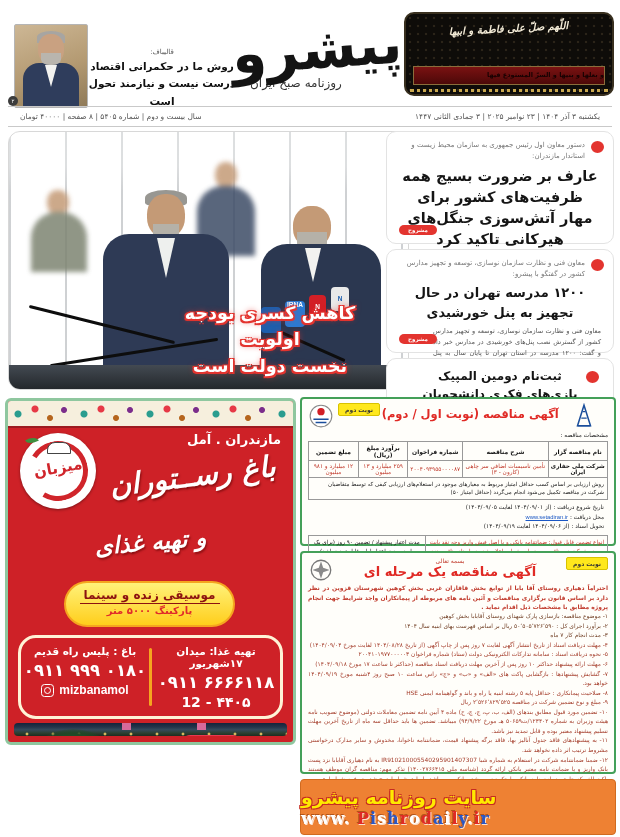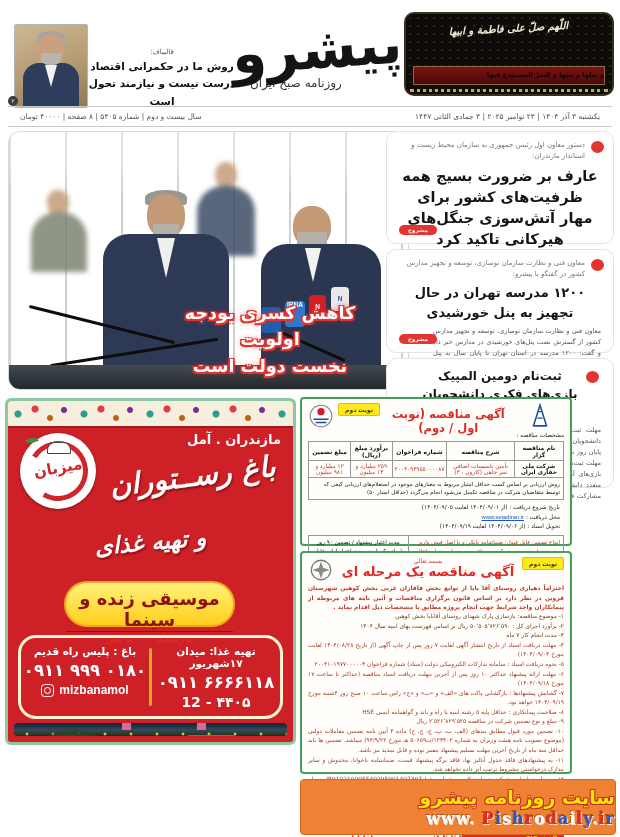--- a/index.html
+++ b/index.html
@@ -87,21 +87,21 @@
                 font-size:15px;transform:rotate(-10deg);}
   .ad .logo .chefhat{position:absolute;top:9px;left:27px;width:22px;height:10px;background:#fff;border:1.5px solid #444;
                      border-radius:8px 8px 0 0;}
   .ad .logo .leaf{position:absolute;top:4px;left:6px;width:12px;height:7px;background:#3f8f3f;border-radius:0 100% 0 100%;transform:rotate(-30deg);}
   .ad .t1{position:absolute;top:58px;left:92px;right:8px;text-align:center;color:#fff;font-size:29px;font-weight:bold;
           font-style:italic;transform:rotate(-7deg);text-shadow:1px 2px 2px rgba(90,0,0,.5);}
   .ad .t2{position:absolute;top:128px;left:30px;right:30px;text-align:center;color:#fff;font-size:23px;font-weight:bold;
           font-style:italic;transform:rotate(-5deg);text-shadow:1px 2px 2px rgba(90,0,0,.5);}
   .ad .pill{position:absolute;top:180px;left:56px;right:58px;height:46px;border-radius:24px;
             background:linear-gradient(#fff27a,#ffce1c);border:2px solid #f5a51f;text-align:center;box-sizing:border-box;}
-  .ad .pill .f1{font-size:18px;font-weight:bold;color:#8c1210;margin-top:5px;border-bottom:1.5px solid #8c1210;
+  .ad .pill .f1{font-size:12px;font-weight:bold;color:#8c1210;margin-top:5px;border-bottom:1.5px solid #8c1210;
                 display:inline-block;padding:0 4px 1px;}
   .ad .pill .f2{font-size:10px;font-weight:bold;color:#e02a2a;margin-top:1px;}
   .ad .contact{position:absolute;top:234px;left:10px;right:10px;height:84px;border:3px solid #fff3d6;border-radius:18px;
                display:flex;box-sizing:border-box;}
   .ad .ccol{flex:1;text-align:center;padding-top:7px;color:#fff;}
   .ad .cdiv{width:3px;background:#f5a51f;border-radius:2px;margin:10px 0;}
   .ad .ct{font-size:10.5px;font-weight:bold;}
   .ad .cp1{font-size:16.5px;font-weight:bold;margin-top:4px;font-family:"DejaVu Sans",sans-serif;}
   .ad .cp2{font-size:14px;font-weight:bold;margin-top:2px;}
   .ad .insta{display:flex;justify-content:center;align-items:center;gap:5px;margin-top:3px;direction:ltr;}
@@ -118,21 +118,21 @@
          background:radial-gradient(ellipse at center,#1b2219 10%,transparent 75%);}
   .arch{position:absolute;left:108px;bottom:6px;width:66px;height:40px;border:9px solid #d66a9b;border-bottom:none;
         border-radius:40px 40px 0 0;}
   .awning{position:absolute;right:8px;top:44px;width:62px;height:16px;background:#1f7a4d;border-radius:3px;transform:rotate(-4deg);}
   .likebadge{position:absolute;top:12px;right:44px;background:#e8384f;border-radius:14px;color:#fff;
              display:flex;align-items:center;gap:5px;padding:4px 12px;font-size:11px;font-weight:bold;
              font-family:"Liberation Sans",sans-serif;direction:ltr;}
   .heart{font-size:13px;line-height:1;}
 
   
-  .tender{left:300px;width:272px;background:#fffefa;border:2px solid #44a059;border-radius:4px;box-sizing:border-box;
+  .tender{left:300px;width:316px;background:#fffefa;border:2px solid #44a059;border-radius:4px;box-sizing:border-box;
           padding:4px 6px;font-size:6px;color:#222;}
   .t-head{display:flex;justify-content:space-between;align-items:flex-start;}
   .t-title{color:#e02a25;font-weight:bold;font-size:11.5px;text-align:center;flex:1;margin-top:4px;}
   .nobat{background:#ffe81c;color:#333;font-size:6px;font-weight:bold;padding:2px 6px;border-radius:2px;border:1px solid #d8c200;}
   .t-table{width:100%;border-collapse:collapse;margin-top:3px;}
   .t-table th,.t-table td{border:1px solid #999;padding:2px 2px;text-align:center;}
   .t-table th{font-size:6px;font-weight:bold;color:#111;}
   .t-table td{font-size:5.8px;color:#c0392b;}
   .t-table td.black{color:#111;font-weight:bold;}
   .t-row{border:1px solid #999;border-top:none;padding:2px 3px;font-size:5.6px;line-height:1.5;}
@@ -151,21 +151,21 @@
   .t-date2{font-size:5.8px;color:#333;}
   .signer{color:#e02a25;font-weight:bold;font-size:7.5px;}
   .t2-line{font-size:5.9px;line-height:1.62;color:#a33a28;text-align:justify;}
   .t2-line.dark{color:#6e3b20;}
   .t2-intro{font-size:6px;line-height:1.62;color:#c0392b;text-align:justify;font-weight:bold;}
   .bismillah{text-align:center;color:#c0392b;font-size:6px;}
   .emblem{width:26px;height:26px;}
   .speclabel{font-size:5.8px;color:#222;margin-top:2px;}
 
   
-  .sitebox{left:300px;top:779px;width:316px;height:56px;background:#ee8133;border-radius:4px;text-align:right;
+  .sitebox{left:300px;top:779px;width:316px;height:56px;background:#ee8133;border-radius:4px;text-align:left;
            box-sizing:border-box;padding-top:6px;border:1px solid #d06a20;}
   .sitebox .st{color:#ffe900;font-size:19px;font-weight:bold;letter-spacing:2px;
         text-shadow:1px 1px 0 #c62b22,-1px -1px 0 #c62b22,1px -1px 0 #c62b22,-1px 1px 0 #c62b22;}
   .sitebox .su{font-family:"DejaVu Serif",serif;font-weight:bold;font-size:16px;letter-spacing:1px;direction:ltr;
         text-shadow:1px 1px 0 rgba(255,255,255,.75),-1px -1px 0 rgba(120,40,0,.5);margin-top:1px;}
 </style>
 </head>
 <body>
 
 <div id="canvas">

